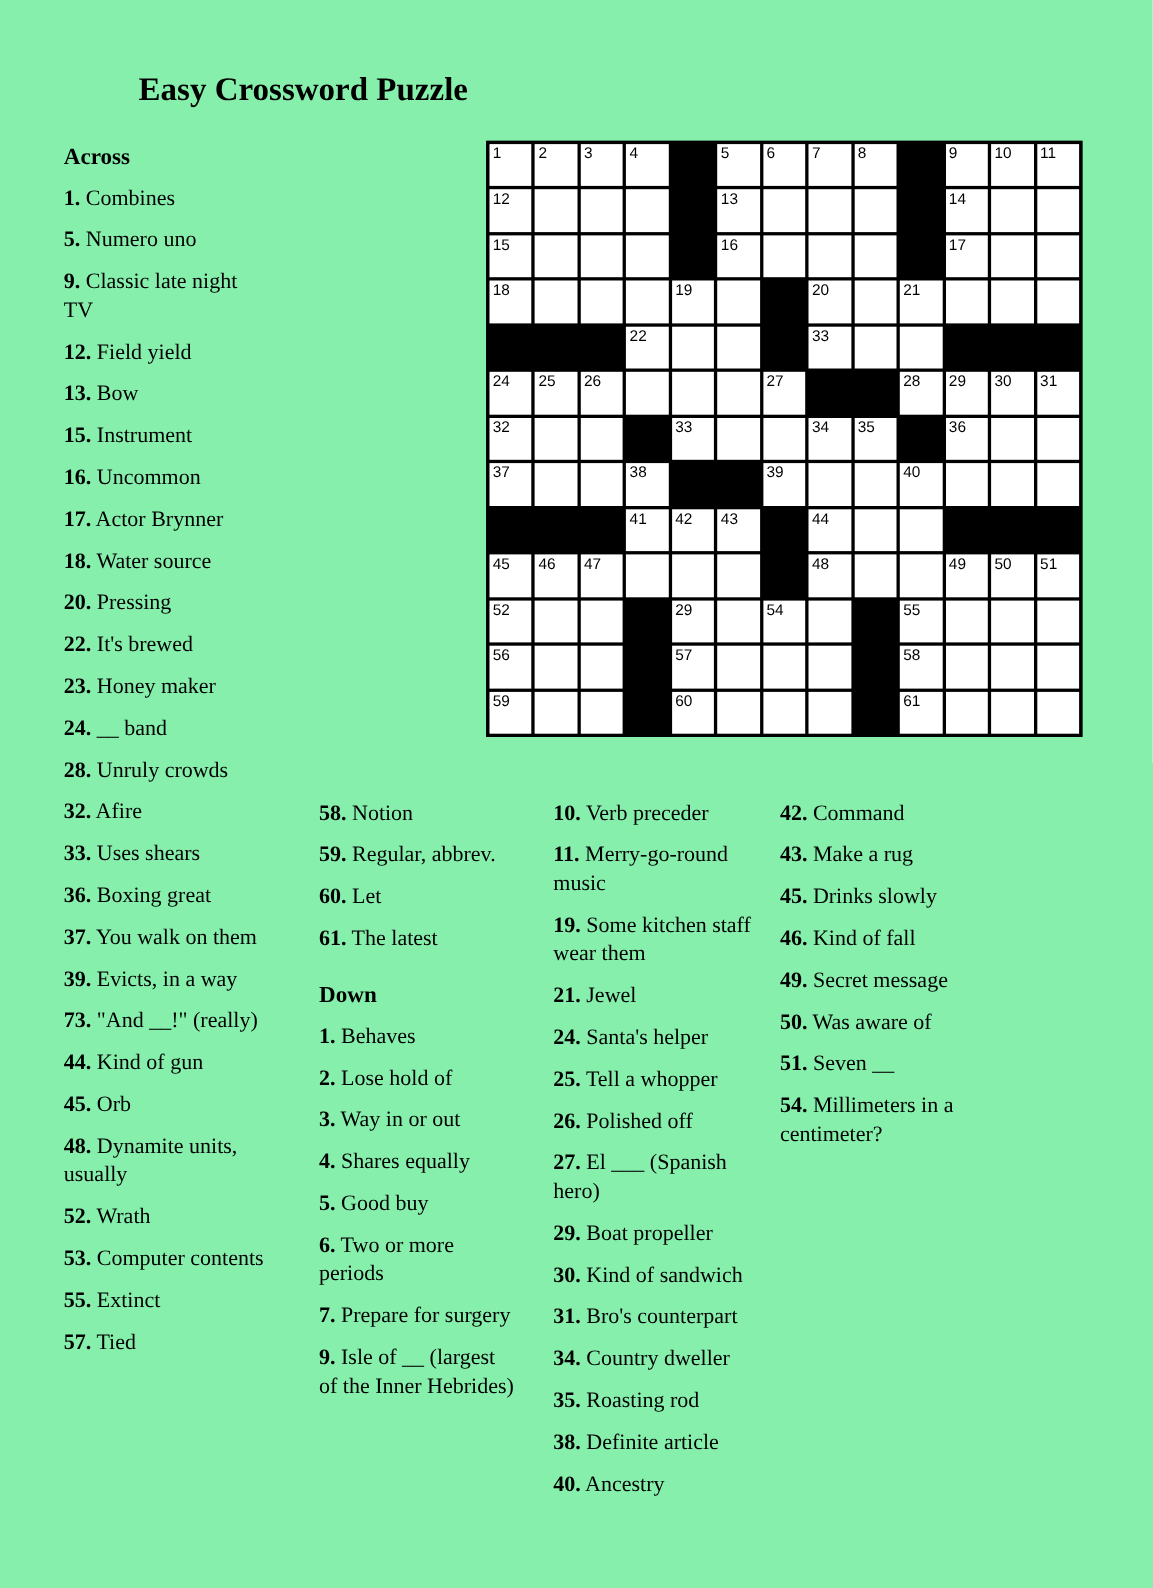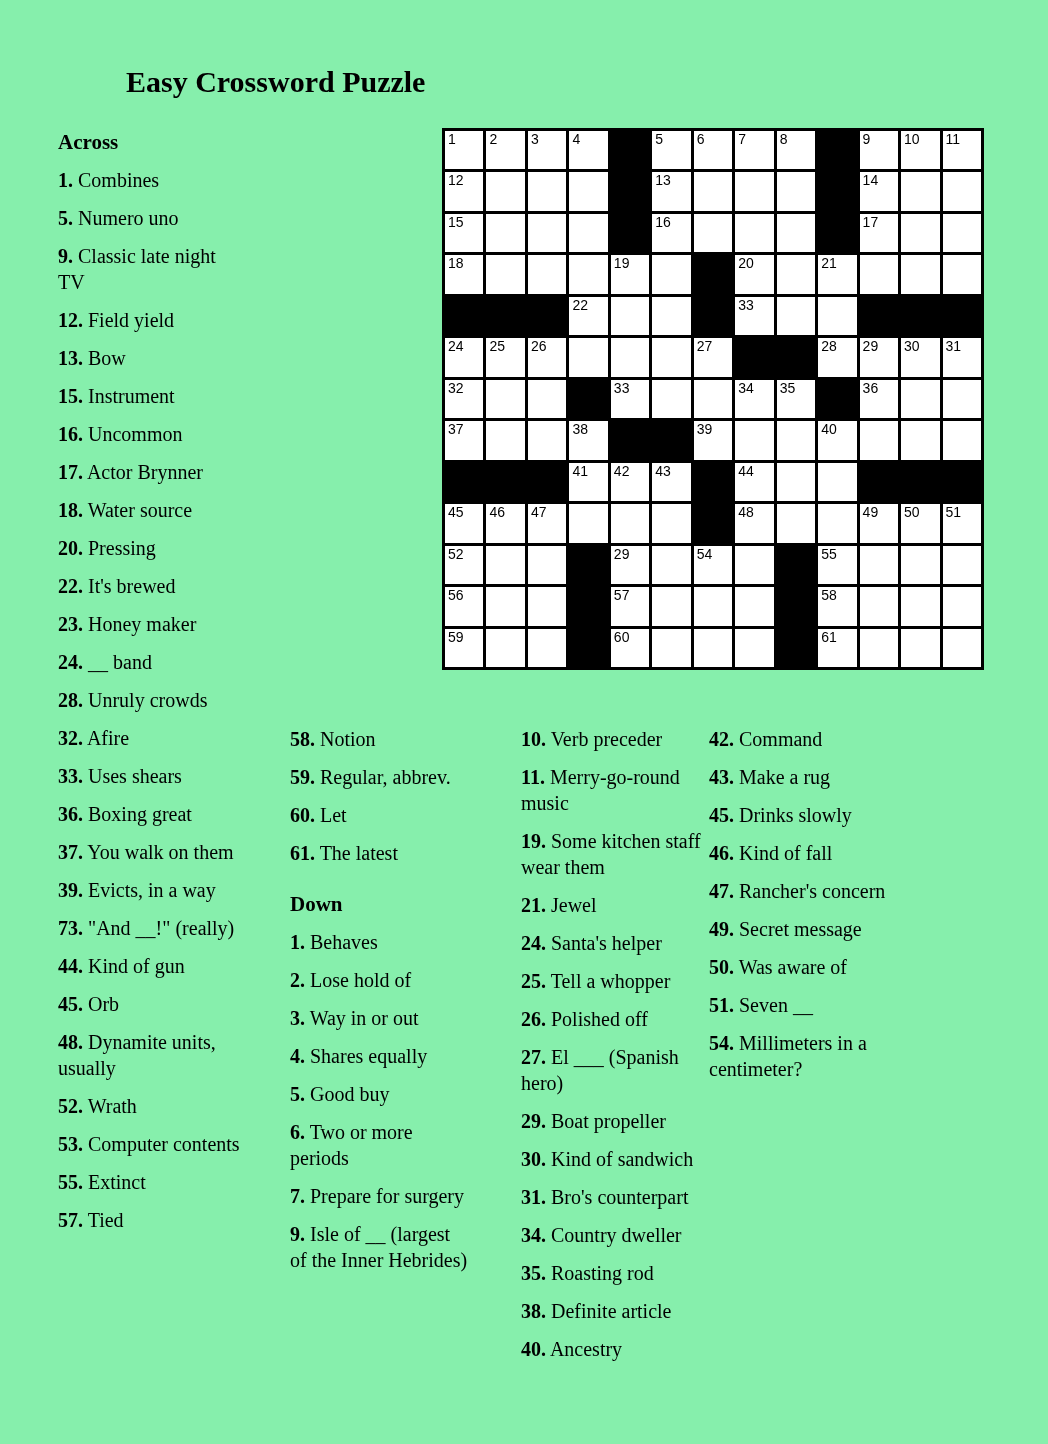--- a/index.html
+++ b/index.html
@@ -3,21 +3,21 @@
 <meta charset="utf-8">
 <style>
   html,body{margin:0;padding:0;background:#ffffff;}
   .page{position:relative;width:1048px;height:1444px;background:#86efac;overflow:hidden;
         font-family:"Liberation Serif","DejaVu Serif",serif;color:#000;}
   .title{position:absolute;left:126px;top:65px;margin:0;
          font-size:30px;font-weight:bold;line-height:34px;}
   .clue-col{position:absolute;font-size:20px;line-height:26px;}
   #col-left{left:58px;top:129px;width:230px;}
   #col-2{left:290px;top:726px;width:218px;}
-  #col-3{left:521px;top:726px;width:236px;}
+  #col-3{left:503px;top:726px;width:236px;}
   #col-4{left:709px;top:726px;width:248px;}
   h2.section{margin:0 0 12px 0;font-size:21px;font-weight:bold;line-height:26px;}
   .down-header{margin-top:25px !important;}
   p.clue{margin:0 0 12px 0;white-space:pre-line;}
   p.clue b{font-weight:bold;}
   #grid{position:absolute;left:442px;top:128px;width:536px;height:536px;
         background:#000;border:3px solid #000;
         display:grid;grid-template-columns:repeat(13,1fr);grid-template-rows:repeat(13,1fr);gap:3px;}
   .cell{background:#ffffff;position:relative;}
   .cell.black{background:#000000;}
@@ -393,20 +393,19 @@
       <p class="clue"><b>34.</b> Country dweller</p>
       <p class="clue"><b>35.</b> Roasting rod</p>
       <p class="clue"><b>38.</b> Definite article</p>
       <p class="clue"><b>40.</b> Ancestry</p>
     </div>
   <div class="clue-col" id="col-4">
       <p class="clue"><b>42.</b> Command</p>
       <p class="clue"><b>43.</b> Make a rug</p>
       <p class="clue"><b>45.</b> Drinks slowly</p>
       <p class="clue"><b>46.</b> Kind of fall</p>
-      <p class="clue"><b>47.</b> Rancher's concern</p>
       <p class="clue"><b>49.</b> Secret message</p>
       <p class="clue"><b>50.</b> Was aware of</p>
       <p class="clue"><b>51.</b> Seven __</p>
       <p class="clue"><b>54.</b> Millimeters in a
 centimeter?</p>
     </div>
 </div>
 
 </body></html>

